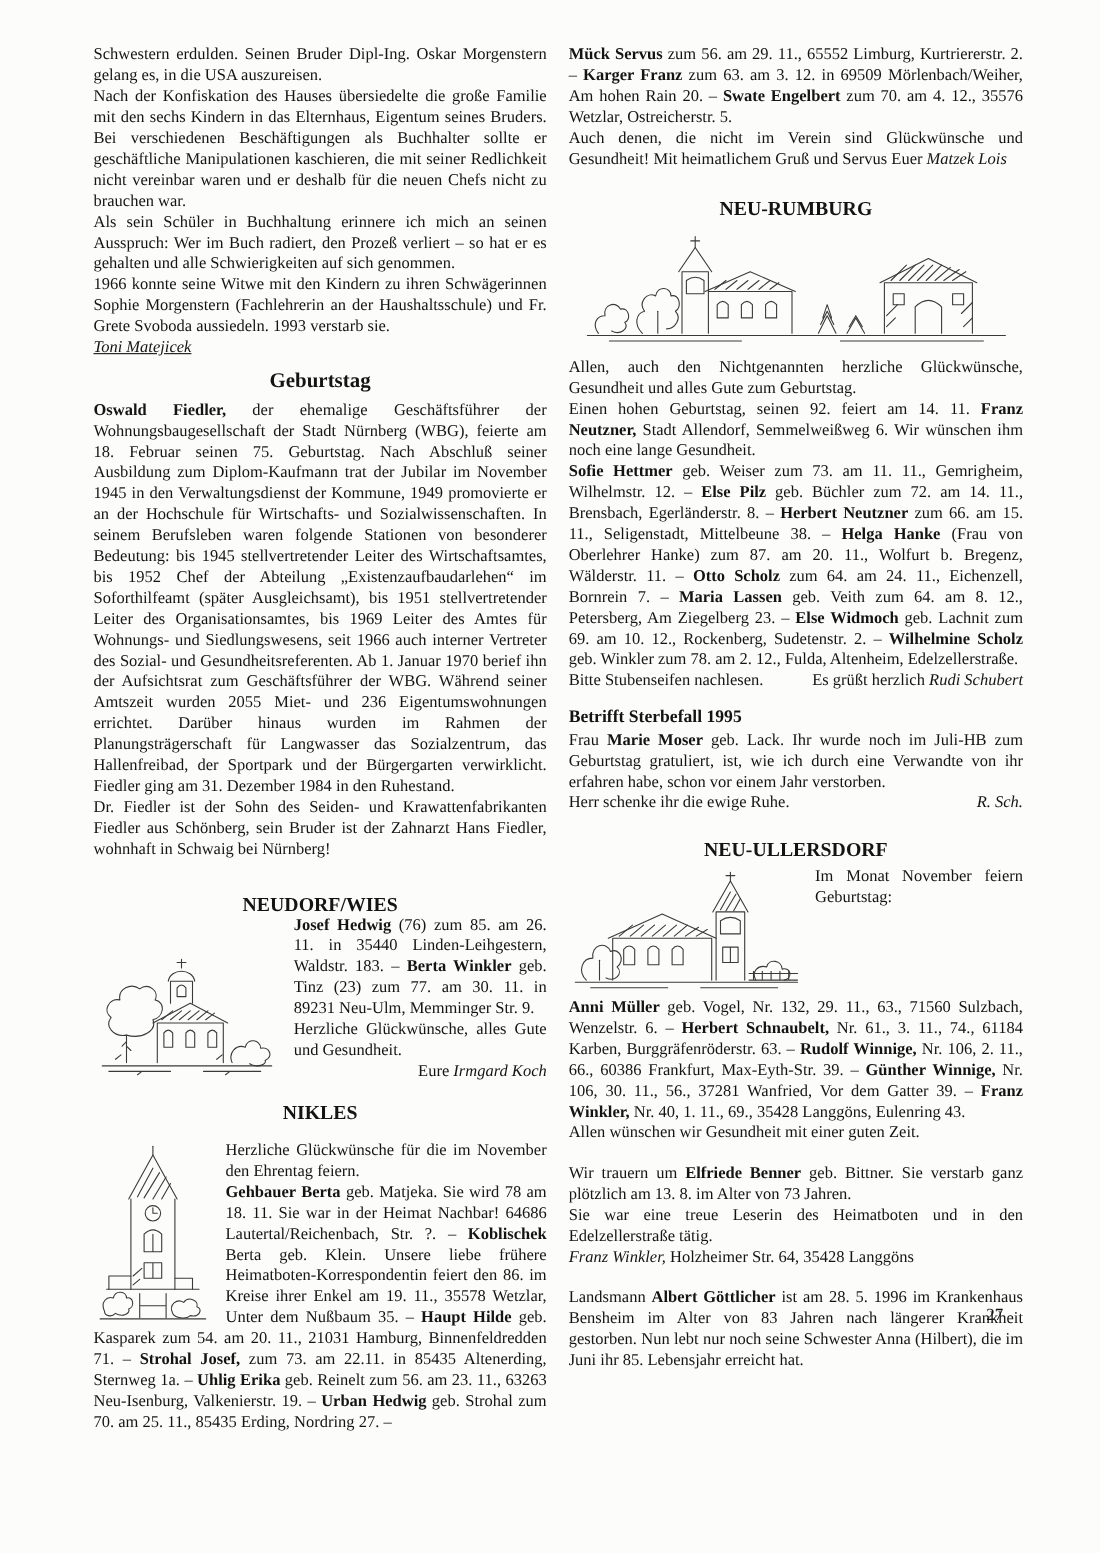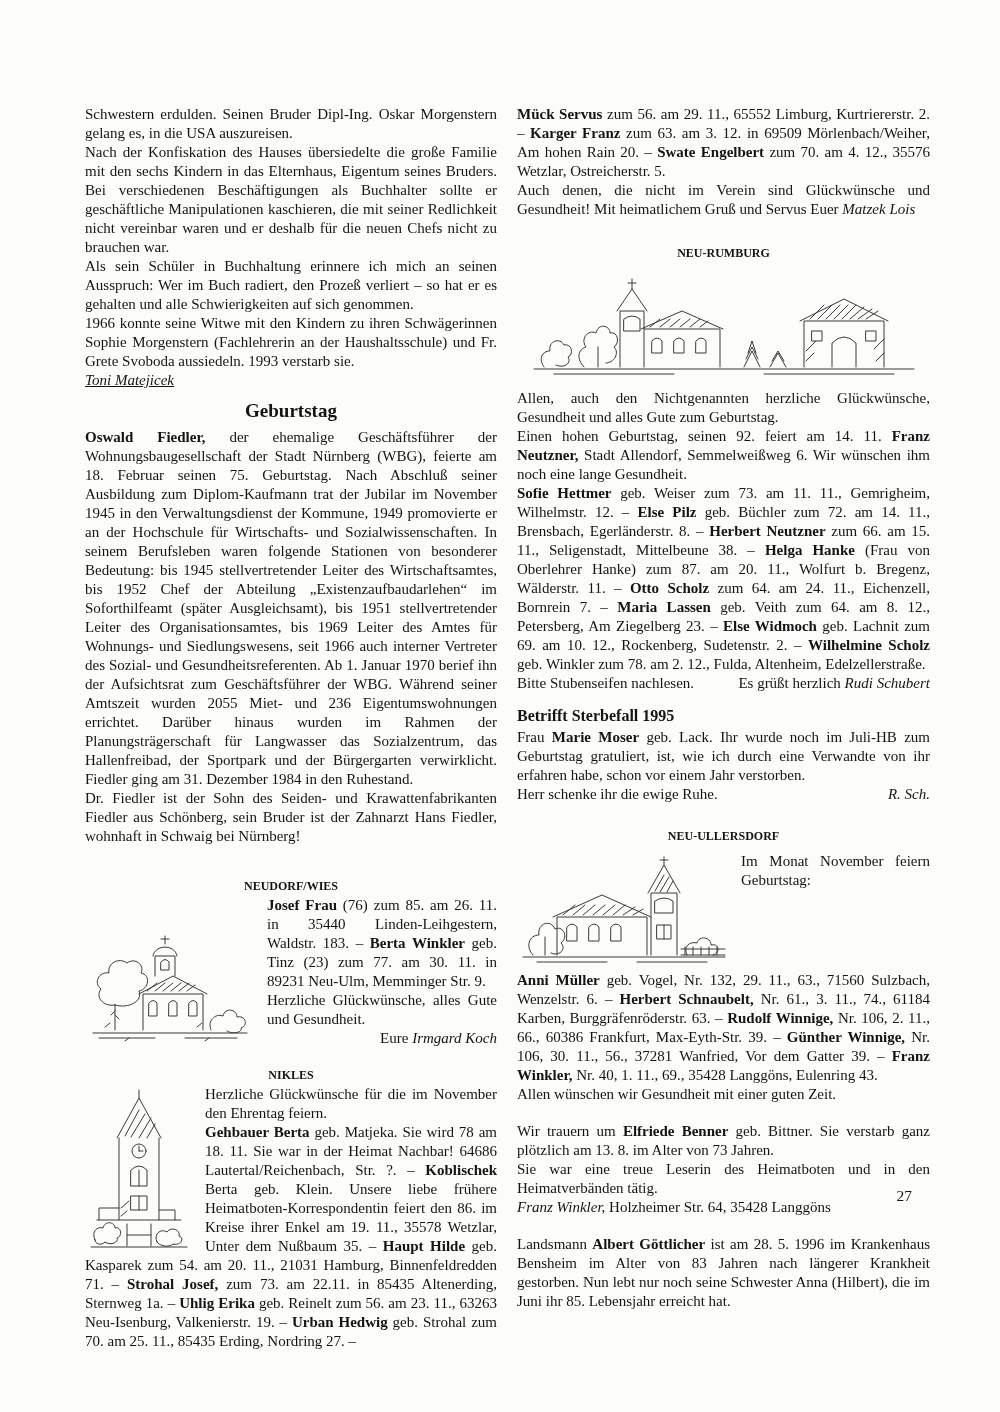--- a/index.html
+++ b/index.html
@@ -3,35 +3,35 @@
 <meta charset="utf-8">
 <style>
   * { box-sizing: border-box; }
   html, body { margin: 0; padding: 0; }
   body {
     width: 1000px; height: 1412px; overflow: hidden;
     background: #fcfcfa; color: #141414;
     font-family: "Liberation Serif", serif;
     font-size: 15px; line-height: 19px;
   }
-  .page { position: relative; width: 1000px; height: 1251px; padding: 105px 70px 0 85px; }
+  .page { position: relative; width: 1000px; height: 1251px; padding: 41px 70px 0 85px; }
   .columns { display: flex; gap: 20px; }
   .col-left { width: 412px; }
   .col-right { width: 413px; }
   p { margin: 0; text-align: justify; }
   .rb { font-weight: bold; }
   .ri { font-style: italic; }
   .sig { text-align: left; font-style: italic; text-decoration: underline; }
   .sig-runs { text-align: right; font-style: normal; }
   .big-head { text-align: center; font-weight: bold; font-size: 19px; line-height: 24px; margin: 9px 0 5px; }
-  .section-head { text-align: center; font-weight: bold; font-size: 12px; line-height: 20px; margin: 0; }
+  .section-head { text-align: center; font-weight: bold; font-size: 18px; line-height: 20px; margin: 0; }
   .sub-head { font-weight: bold; font-size: 16px; line-height: 20px; margin: 13px 0 2px; text-align: left; }
   .mt-nr { margin-top: 24px; margin-bottom: 6px; }
   .mt-nd { margin-top: 30px; margin-bottom: 0; }
-  .mt-nk { margin-top: 16px; margin-bottom: 0; }
+  .mt-nk { margin-top: 16px; margin-bottom: 16px; }
   .mt-nu { margin-top: 22px; margin-bottom: 6px; }
   .gap-top { margin-top: 18px; }
   .row { display: flex; justify-content: space-between; align-items: baseline; }
   .figure-flow::after { content: ""; display: block; clear: both; }
   .sketch { float: left; margin: 3px 12px 2px 0; }
   .sketch-center { display: block; margin: 8px auto 10px; }
   .page-number { position: absolute; right: 88px; bottom: 46px; font-size: 15.5px; }
   svg g { fill: none; stroke: #3a3a3a; stroke-width: 1; stroke-linecap: round; stroke-linejoin: round; }
 </style>
 </head>
@@ -65,21 +65,21 @@
             <path d="M80 45 V37 M76 40 H84"></path>
             <path d="M76 63 Q80 58 84 63 V71 H76 Z"></path>
             <path d="M64 104 Q68 99 72 104 V117 H64 Z"></path>
             <path d="M84 104 Q88 99 92 104 V117 H84 Z"></path>
             <path d="M104 104 Q108 99 112 104 V117 H104 Z"></path>
             <path d="M126 131 C122 122 130 114 138 117 C140 108 152 110 152 118 C160 116 164 126 156 129 C158 133 148 136 142 132"></path>
             <path d="M8 134 H162 M14 139 H70 M100 139 H152"></path>
             <path d="M20 128 l5 -4 M112 128 l5 -4 M40 142 l4 -3 M120 142 l4 -3"></path>
           </g>
         </svg>
-        <p><span class="rb">Josef Frau</span><span> (76) zum 85. am 26. 11. in 35440 Linden-Leihgestern, Waldstr. 183. – </span><span class="rb">Berta Winkler</span><span> geb. Tinz (23) zum 77. am 30. 11. in 89231 Neu-Ulm, Memminger Str. 9.</span></p>
+        <p><span class="rb">Josef Hedwig</span><span> (76) zum 85. am 26. 11. in 35440 Linden-Leihgestern, Waldstr. 183. – </span><span class="rb">Berta Winkler</span><span> geb. Tinz (23) zum 77. am 30. 11. in 89231 Neu-Ulm, Memminger Str. 9.</span></p>
         <p><span>Herzliche Glückwünsche, alles Gute und Gesundheit.</span></p>
         <p class="sig-runs"><span>Eure </span><span class="ri">Irmgard Koch</span></p>
       </div>
 
       <h3 class="section-head mt-nk">NIKLES</h3>
       <div class="figure-flow">
         <svg class="sketch" width="108" height="162" viewBox="0 0 108 162">
           <g>
             <path d="M32 50 L54 10 L76 50"></path>
             <path d="M54 10 V2"></path>
@@ -166,20 +166,20 @@
             <path d="M170 100 C166 92 172 86 180 88 C182 80 194 82 194 90 C202 88 204 98 196 100"></path>
             <path d="M164 100 H208 M168 100 V92 M176 100 V92 M184 100 V92 M192 100 V92 M200 100 V92 M164 94 H208"></path>
             <path d="M6 102 H208 M20 107 H90 M120 107 H190"></path>
           </g>
         </svg>
         <p>Im Monat November feiern Geburtstag:</p>
       </div>
       <p><span class="rb">Anni Müller</span><span> geb. Vogel, Nr. 132, 29. 11., 63., 71560 Sulzbach, Wenzelstr. 6. – </span><span class="rb">Herbert Schnaubelt,</span><span> Nr. 61., 3. 11., 74., 61184 Karben, Burggräfenröderstr. 63. – </span><span class="rb">Rudolf Winnige,</span><span> Nr. 106, 2. 11., 66., 60386 Frankfurt, Max-Eyth-Str. 39. – </span><span class="rb">Günther Winnige,</span><span> Nr. 106, 30. 11., 56., 37281 Wanfried, Vor dem Gatter 39. – </span><span class="rb">Franz Winkler,</span><span> Nr. 40, 1. 11., 69., 35428 Langgöns, Eulenring 43.</span></p>
       <p><span>Allen wünschen wir Gesundheit mit einer guten Zeit.</span></p>
       <p class="gap-top"><span>Wir trauern um </span><span class="rb">Elfriede Benner</span><span> geb. Bittner. Sie verstarb ganz plötzlich am 13. 8. im Alter von 73 Jahren.</span></p>
-      <p><span>Sie war eine treue Leserin des Heimatboten und in den Heimatverbänden tätig.</span></p>
+      <p><span>Sie war eine treue Leserin des Heimatboten und in den Edelzellerstraße tätig.</span></p>
       <p><span class="ri">Franz Winkler,</span><span> Holzheimer Str. 64, 35428 Langgöns</span></p>
       <p class="gap-top"><span>Landsmann </span><span class="rb">Albert Göttlicher</span><span> ist am 28. 5. 1996 im Krankenhaus Bensheim im Alter von 83 Jahren nach längerer Krankheit gestorben. Nun lebt nur noch seine Schwester Anna (Hilbert), die im Juni ihr 85. Lebensjahr erreicht hat.</span></p>
     </div>
   </div>
 
   <div class="page-number">27</div>
 </div>
 
 </body></html>

